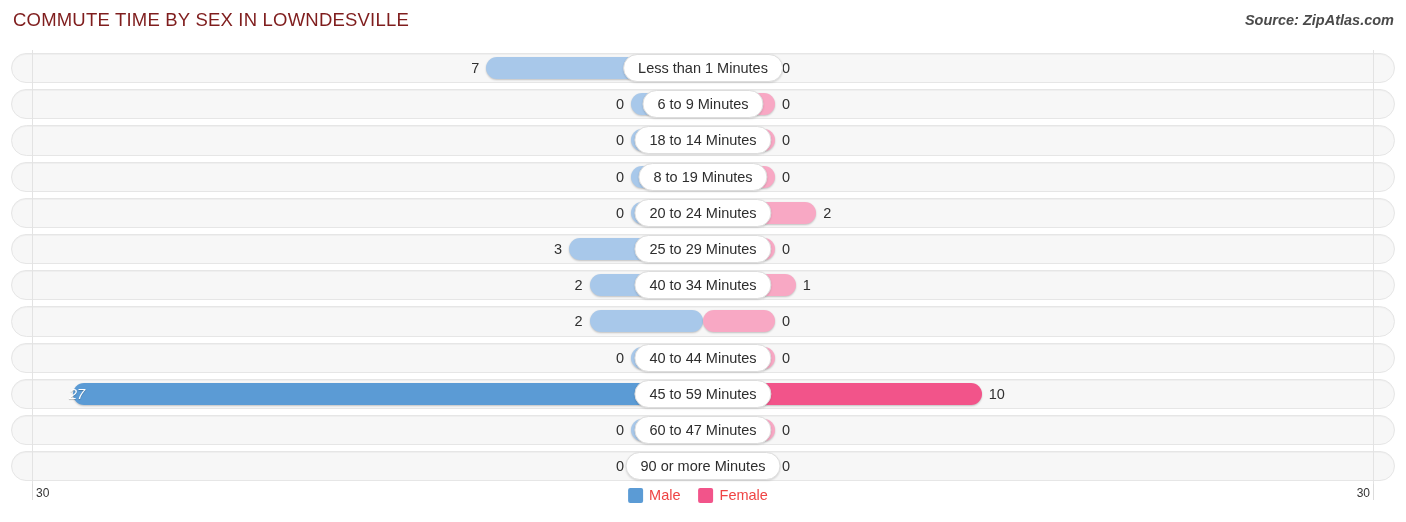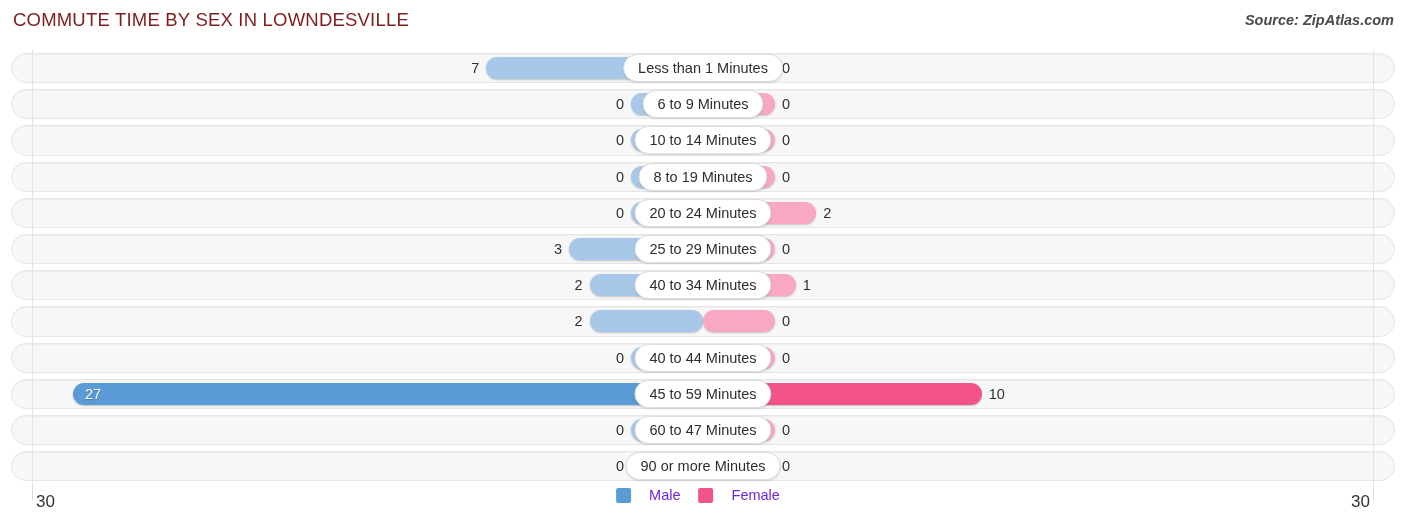--- a/index.html
+++ b/index.html
@@ -125,22 +125,22 @@
   }
 
   
   #footer {
     position: absolute;
     left: 0; top: 484px;
     width: 1406px; height: 38px;
   }
   .axis-end {
     position: absolute;
-    top: 8px;
-    font-size: 17px;
+    top: 2px;
+    font-size: 12px;
     color: #333333;
     text-align: right;
   }
   #axis-left  { left: 36px; }
   #axis-right { right: 36px; }
   .axis-tick {
     position: absolute;
     top: 0px;
     width: 1px; height: 16px;
     background: #dcdcdc;
@@ -154,24 +154,24 @@
     transform: translateX(-50%);
     top: 3px;
     display: flex;
     align-items: center;
     gap: 8px;
     white-space: nowrap;
   }
   .legend-item {
     display: flex;
     align-items: center;
-    gap: 18px;
+    gap: 6px;
     margin-right: 10px;
     font-size: 14.5px;
-    color: #6d28d9;
+    color: #ef4444;
   }
   .legend-swatch {
     width: 15px; height: 15px;
     border-radius: 2px;
     display: inline-block;
   }
 </style>
 </head>
 <body>
 
@@ -209,21 +209,21 @@
       <div class="row">
         <div class="track"></div>
         <div class="axis-line left"></div>
         <div class="axis-line right"></div>
         <div class="bars">
           <div class="bar male" style="left: 631px; width: 72px; background: rgb(168, 200, 234);"></div>
           <div class="bar female" style="left: 703px; width: 72px; background: rgb(248, 168, 196);"></div>
           <div class="val male-val" style="right: 782px;">0</div>
           <div class="val female-val" style="left: 782px;">0</div>
         </div>
-        <div class="cat-pill">10 to 14 Minutes</div>
+        <div class="cat-pill">18 to 14 Minutes</div>
       </div>
       <div class="row">
         <div class="track"></div>
         <div class="axis-line left"></div>
         <div class="axis-line right"></div>
         <div class="bars">
           <div class="bar male" style="left: 631px; width: 72px; background: rgb(168, 200, 234);"></div>
           <div class="bar female" style="left: 703px; width: 72px; background: rgb(248, 168, 196);"></div>
           <div class="val male-val" style="right: 782px;">0</div>
           <div class="val female-val" style="left: 782px;">0</div>
@@ -289,21 +289,21 @@
         </div>
         <div class="cat-pill">40 to 44 Minutes</div>
       </div>
       <div class="row">
         <div class="track"></div>
         <div class="axis-line left"></div>
         <div class="axis-line right"></div>
         <div class="bars">
           <div class="bar male" style="left: 73px; width: 630px; background: rgb(91, 155, 213);"></div>
           <div class="bar female" style="left: 703px; width: 278.667px; background: rgb(242, 84, 138);"></div>
-          <div class="val male-val inside" style="left: 85px;">27</div>
+          <div class="val male-val inside" style="left: 69px; font-style: italic;">27</div>
           <div class="val female-val" style="left: 988.667px;">10</div>
         </div>
         <div class="cat-pill">45 to 59 Minutes</div>
       </div>
       <div class="row">
         <div class="track"></div>
         <div class="axis-line left"></div>
         <div class="axis-line right"></div>
         <div class="bars">
           <div class="bar male" style="left: 631px; width: 72px; background: rgb(168, 200, 234);"></div>

